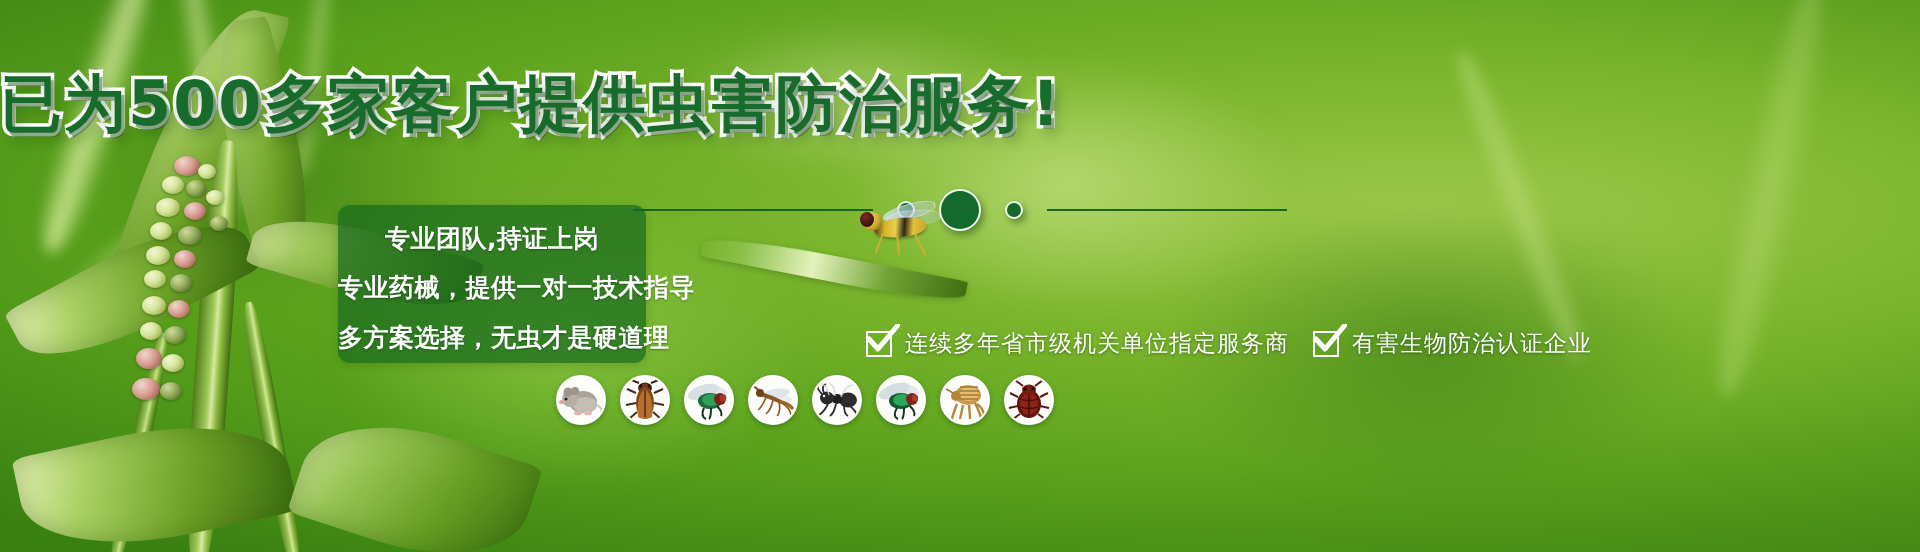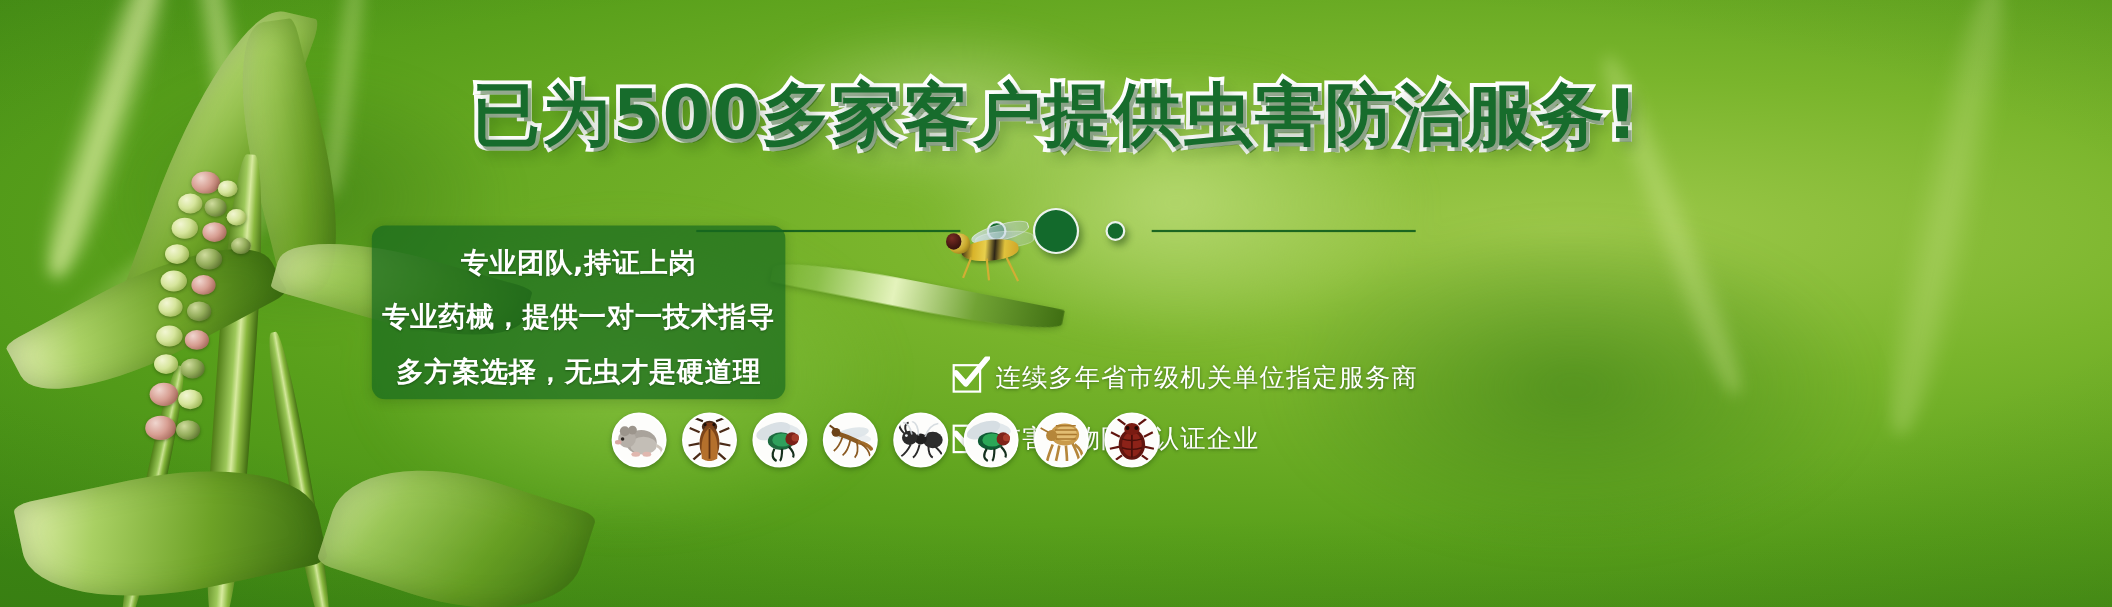--- a/index.html
+++ b/index.html
@@ -87,21 +87,21 @@
   }
   .bud.dark {
     background: radial-gradient(circle at 34% 30%, #cfdc9d, #93ac5a 45%, #5e7530 80%);
   }
 
   
   .headline {
     position: absolute;
     left: 0; right: 0;
     top: 72px;
-    text-align: center;
+    text-align: left;
     white-space: nowrap;
   }
   .headline .txt {
     display: inline-block;
     font-family: "DejaVu Sans", "Liberation Sans", sans-serif;
     font-size: 62px;
     font-weight: bold;
     letter-spacing: 2px;
     line-height: 1.02;
     color: #176c2c;
@@ -127,21 +127,21 @@
     border: 2px solid rgba(255,255,255,.92);
     box-shadow: 3px 4px 7px rgba(18,56,8,.45);
   }
   .deco .dot.sm { width: 18px; height: 18px; }
   .deco .dot.lg { width: 42px; height: 42px; }
 
   
   .panel {
     position: absolute;
     left: 338px; top: 205px;
-    width: 376px; height: 158px;
+    width: 308px; height: 158px;
     background: rgba(22,104,30,.70);
     border-radius: 12px 12px 12px 12px;
     padding: 13px 0 0 0;
     box-shadow: 0 2px 10px rgba(10,40,5,.18);
   }
   .panel .line {
     color: #ffffff;
     font-family: "DejaVu Sans", "Liberation Sans", sans-serif;
     font-weight: bold;
     text-align: center;
@@ -149,21 +149,21 @@
     text-shadow: 0 1px 2px rgba(10,45,5,.45);
   }
   .panel .l-1 { font-size: 25px; letter-spacing: .5px; margin-top: 4px;  }
   .panel .l-2 { font-size: 25px; letter-spacing: .5px; margin-top: 17px; }
   .panel .l-3 { font-size: 25px; letter-spacing: .5px; margin-top: 16px; }
 
   
   .checklist {
     position: absolute;
     left: 866px; top: 328px;
-    display: flex; flex-direction: column; gap: 24px;
+    display: flex; flex-direction: row; gap: 24px;
   }
   .check-row { display: flex; align-items: center; gap: 13px; }
   .check-box {
     position: relative;
     width: 26px; height: 26px;
     border: 2px solid #ffffff;
     flex: 0 0 auto;
   }
   .check-box svg { position: absolute; left: -2px; top: -9px; }
   .check-row .lbl {

